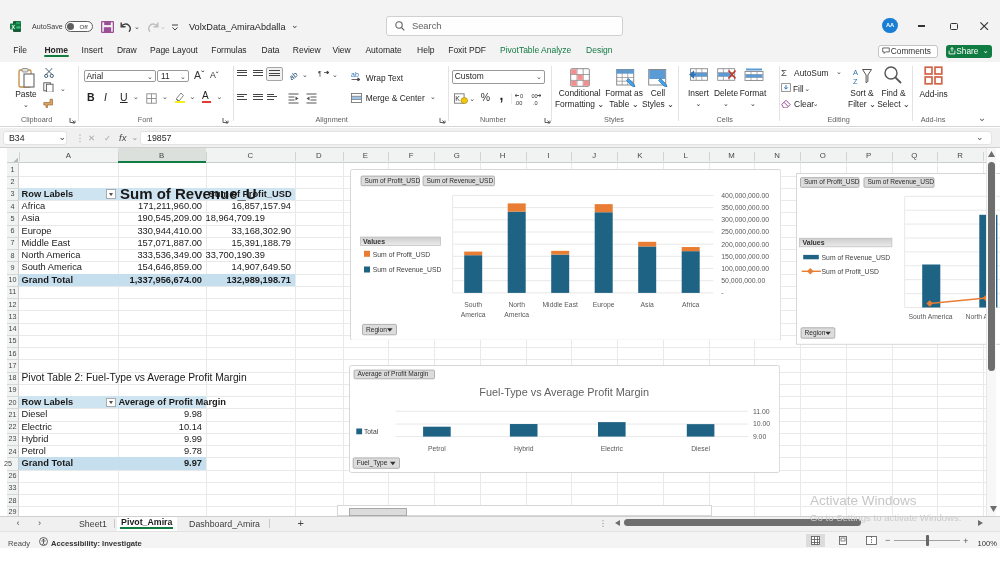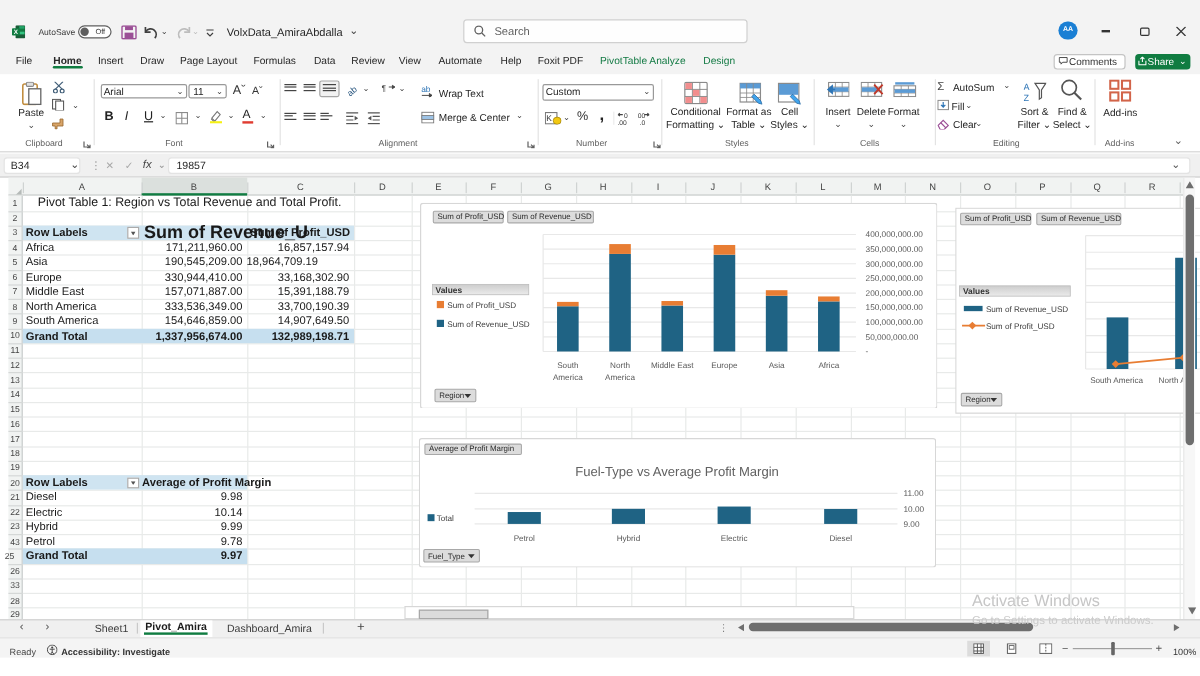--- a/index.html
+++ b/index.html
@@ -405,21 +405,21 @@
 <div style="position:absolute;left:6.5px;top:323.05px;width:12px;height:12.25px;line-height:12.25px;font-size:7.2px;color:#454545;font-weight:normal;text-align:center;white-space:nowrap;">14</div>
 <div style="position:absolute;left:6.5px;top:335.3px;width:12px;height:12.25px;line-height:12.25px;font-size:7.2px;color:#454545;font-weight:normal;text-align:center;white-space:nowrap;">15</div>
 <div style="position:absolute;left:6.5px;top:347.55px;width:12px;height:12.25px;line-height:12.25px;font-size:7.2px;color:#454545;font-weight:normal;text-align:center;white-space:nowrap;">16</div>
 <div style="position:absolute;left:6.5px;top:359.8px;width:12px;height:12.25px;line-height:12.25px;font-size:7.2px;color:#454545;font-weight:normal;text-align:center;white-space:nowrap;">17</div>
 <div style="position:absolute;left:6.5px;top:372.05px;width:12px;height:12.25px;line-height:12.25px;font-size:7.2px;color:#454545;font-weight:normal;text-align:center;white-space:nowrap;">18</div>
 <div style="position:absolute;left:6.5px;top:384.3px;width:12px;height:12.25px;line-height:12.25px;font-size:7.2px;color:#454545;font-weight:normal;text-align:center;white-space:nowrap;">19</div>
 <div style="position:absolute;left:6.5px;top:396.55px;width:12px;height:12.25px;line-height:12.25px;font-size:7.2px;color:#454545;font-weight:normal;text-align:center;white-space:nowrap;">20</div>
 <div style="position:absolute;left:6.5px;top:408.8px;width:12px;height:12.25px;line-height:12.25px;font-size:7.2px;color:#454545;font-weight:normal;text-align:center;white-space:nowrap;">21</div>
 <div style="position:absolute;left:6.5px;top:421.05px;width:12px;height:12.25px;line-height:12.25px;font-size:7.2px;color:#454545;font-weight:normal;text-align:center;white-space:nowrap;">22</div>
 <div style="position:absolute;left:6.5px;top:433.3px;width:12px;height:12.25px;line-height:12.25px;font-size:7.2px;color:#454545;font-weight:normal;text-align:center;white-space:nowrap;">23</div>
-<div style="position:absolute;left:6.5px;top:445.55px;width:12px;height:12.25px;line-height:12.25px;font-size:7.2px;color:#454545;font-weight:normal;text-align:center;white-space:nowrap;">43</div>
+<div style="position:absolute;left:6.5px;top:445.55px;width:12px;height:12.25px;line-height:12.25px;font-size:7.2px;color:#454545;font-weight:normal;text-align:center;white-space:nowrap;">24</div>
 <div style="position:absolute;left:2px;top:457.8px;width:12px;height:12.25px;line-height:12.25px;font-size:7.2px;color:#454545;font-weight:normal;text-align:center;white-space:nowrap;">25</div>
 <div style="position:absolute;left:6.5px;top:470.05px;width:12px;height:12.25px;line-height:12.25px;font-size:7.2px;color:#454545;font-weight:normal;text-align:center;white-space:nowrap;">26</div>
 <div style="position:absolute;left:6.5px;top:482.3px;width:12px;height:12.25px;line-height:12.25px;font-size:7.2px;color:#454545;font-weight:normal;text-align:center;white-space:nowrap;">33</div>
 <div style="position:absolute;left:6.5px;top:494.55px;width:12px;height:12.25px;line-height:12.25px;font-size:7.2px;color:#454545;font-weight:normal;text-align:center;white-space:nowrap;">28</div>
 <div style="position:absolute;left:6.5px;top:506.8px;width:12px;height:9.699999999999989px;line-height:9.699999999999989px;font-size:7.2px;color:#454545;font-weight:normal;text-align:center;white-space:nowrap;">29</div>
 <div style="position:absolute;left:117.5px;top:163.3px;width:1px;height:352.7px;background:#e8eae9;"></div>
 <div style="position:absolute;left:205.5px;top:163.3px;width:1px;height:352.7px;background:#e8eae9;"></div>
 <div style="position:absolute;left:295px;top:163.3px;width:1px;height:352.7px;background:#e8eae9;"></div>
 <div style="position:absolute;left:342.5px;top:163.3px;width:1px;height:352.7px;background:#e8eae9;"></div>
 <div style="position:absolute;left:388.25px;top:163.3px;width:1px;height:352.7px;background:#e8eae9;"></div>
@@ -485,21 +485,20 @@
 <div style="position:absolute;left:19px;top:457.3px;width:967px;height:1px;background:#e8eae9;"></div>
 <div style="position:absolute;left:7px;top:457.3px;width:12px;height:1px;background:#d5d8d7;"></div>
 <div style="position:absolute;left:19px;top:469.6px;width:967px;height:1px;background:#e8eae9;"></div>
 <div style="position:absolute;left:7px;top:469.6px;width:12px;height:1px;background:#d5d8d7;"></div>
 <div style="position:absolute;left:19px;top:481.8px;width:967px;height:1px;background:#e8eae9;"></div>
 <div style="position:absolute;left:7px;top:481.8px;width:12px;height:1px;background:#d5d8d7;"></div>
 <div style="position:absolute;left:19px;top:494.1px;width:967px;height:1px;background:#e8eae9;"></div>
 <div style="position:absolute;left:7px;top:494.1px;width:12px;height:1px;background:#d5d8d7;"></div>
 <div style="position:absolute;left:19px;top:506.3px;width:967px;height:1px;background:#e8eae9;"></div>
 <div style="position:absolute;left:7px;top:506.3px;width:12px;height:1px;background:#d5d8d7;"></div>
-<div style="position:absolute;left:31.5px;top:163.60000000000002px;height:12.25px;line-height:12.25px;font-size:10.3px;color:#191919;font-weight:normal;white-space:nowrap;">Pivot Table 1: Region vs Total Revenue and Total Profit.</div>
 <div style="position:absolute;left:19px;top:187.8px;width:276px;height:12.25px;background:#cfe4f1;"></div>
 <div style="position:absolute;left:21.5px;top:187.8px;height:12.25px;line-height:12.25px;font-size:9.3px;color:#191919;font-weight:bold;white-space:nowrap;">Row Labels</div>
 <div style="position:absolute;left:106px;top:189.3px;width:9.5px;height:9.5px;background:#fff;border:1px solid #ababab;"></div>
 <svg class="abs" style="left:108.8px;top:193.0px" width="4" height="3.2" viewBox="0 0 5 4">
       <path d="M0 0 h5 l-2.5 4 z" fill="#555"></path>
     </svg>
 <div style="position:absolute;left:120px;top:187.8px;height:12.25px;line-height:12.25px;font-size:15px;font-weight:bold;color:#191919;white-space:nowrap;">Sum of Revenue_U</div>
 <div style="position:absolute;left:208.5px;top:187.8px;height:12.25px;line-height:12.25px;font-size:9.3px;color:#191919;font-weight:bold;white-space:nowrap;">Sum of Profit_USD</div>
 <div style="position:absolute;left:21.5px;top:200.1px;height:12.25px;line-height:12.25px;font-size:9.3px;color:#191919;font-weight:normal;white-space:nowrap;">Africa</div>
 <div style="position:absolute;left:117.5px;top:200.1px;width:84.5px;height:12.25px;line-height:12.25px;font-size:9.3px;color:#191919;font-weight:normal;text-align:right;white-space:nowrap;">171,211,960.00</div>
@@ -508,28 +507,29 @@
 <div style="position:absolute;left:117.5px;top:212.3px;width:84.5px;height:12.25px;line-height:12.25px;font-size:9.3px;color:#191919;font-weight:normal;text-align:right;white-space:nowrap;">190,545,209.00</div>
 <div style="position:absolute;left:205.5px;top:212.3px;width:85.5px;height:12.25px;line-height:12.25px;font-size:9.3px;color:#191919;font-weight:normal;text-align:left;white-space:nowrap;">18,964,709.19</div>
 <div style="position:absolute;left:21.5px;top:224.6px;height:12.25px;line-height:12.25px;font-size:9.3px;color:#191919;font-weight:normal;white-space:nowrap;">Europe</div>
 <div style="position:absolute;left:117.5px;top:224.6px;width:84.5px;height:12.25px;line-height:12.25px;font-size:9.3px;color:#191919;font-weight:normal;text-align:right;white-space:nowrap;">330,944,410.00</div>
 <div style="position:absolute;left:205.5px;top:224.6px;width:85.5px;height:12.25px;line-height:12.25px;font-size:9.3px;color:#191919;font-weight:normal;text-align:right;white-space:nowrap;">33,168,302.90</div>
 <div style="position:absolute;left:21.5px;top:236.8px;height:12.25px;line-height:12.25px;font-size:9.3px;color:#191919;font-weight:normal;white-space:nowrap;">Middle East</div>
 <div style="position:absolute;left:117.5px;top:236.8px;width:84.5px;height:12.25px;line-height:12.25px;font-size:9.3px;color:#191919;font-weight:normal;text-align:right;white-space:nowrap;">157,071,887.00</div>
 <div style="position:absolute;left:205.5px;top:236.8px;width:85.5px;height:12.25px;line-height:12.25px;font-size:9.3px;color:#191919;font-weight:normal;text-align:right;white-space:nowrap;">15,391,188.79</div>
 <div style="position:absolute;left:21.5px;top:249.1px;height:12.25px;line-height:12.25px;font-size:9.3px;color:#191919;font-weight:normal;white-space:nowrap;">North America</div>
 <div style="position:absolute;left:117.5px;top:249.1px;width:84.5px;height:12.25px;line-height:12.25px;font-size:9.3px;color:#191919;font-weight:normal;text-align:right;white-space:nowrap;">333,536,349.00</div>
-<div style="position:absolute;left:205.5px;top:249.1px;width:85.5px;height:12.25px;line-height:12.25px;font-size:9.3px;color:#191919;font-weight:normal;text-align:right;white-space:nowrap;">33,700,190.39</div>
+<div style="position:absolute;left:205.5px;top:249.1px;width:85.5px;height:12.25px;line-height:12.25px;font-size:9.3px;color:#191919;font-weight:normal;white-space:nowrap;">33,700,190.39</div>
 <div style="position:absolute;left:21.5px;top:261.3px;height:12.25px;line-height:12.25px;font-size:9.3px;color:#191919;font-weight:normal;white-space:nowrap;">South America</div>
 <div style="position:absolute;left:117.5px;top:261.3px;width:84.5px;height:12.25px;line-height:12.25px;font-size:9.3px;color:#191919;font-weight:normal;text-align:right;white-space:nowrap;">154,646,859.00</div>
 <div style="position:absolute;left:205.5px;top:261.3px;width:85.5px;height:12.25px;line-height:12.25px;font-size:9.3px;color:#191919;font-weight:normal;text-align:right;white-space:nowrap;">14,907,649.50</div>
 <div style="position:absolute;left:19px;top:273.6px;width:276px;height:12.25px;background:#c6dfef;"></div>
 <div style="position:absolute;left:21.5px;top:273.6px;height:12.25px;line-height:12.25px;font-size:9.3px;color:#191919;font-weight:bold;white-space:nowrap;">Grand Total</div>
 <div style="position:absolute;left:117.5px;top:273.6px;width:84.5px;height:12.25px;line-height:12.25px;font-size:9.3px;color:#191919;font-weight:bold;text-align:right;white-space:nowrap;">1,337,956,674.00</div>
 <div style="position:absolute;left:205.5px;top:273.6px;width:85.5px;height:12.25px;line-height:12.25px;font-size:9.3px;color:#191919;font-weight:bold;text-align:right;white-space:nowrap;">132,989,198.71</div>
+<div style="position:absolute;left:21.5px;top:371.85px;height:12.25px;line-height:12.25px;font-size:10.3px;color:#191919;font-weight:normal;white-space:nowrap;">Pivot Table 2: Fuel-Type vs Average Profit Margin</div>
 <div style="position:absolute;left:19px;top:396.1px;width:186.5px;height:12.25px;background:#cfe4f1;"></div>
 <div style="position:absolute;left:21.5px;top:396.1px;height:12.25px;line-height:12.25px;font-size:9.3px;color:#191919;font-weight:bold;white-space:nowrap;">Row Labels</div>
 <div style="position:absolute;left:106px;top:397.6px;width:9.5px;height:9.5px;background:#fff;border:1px solid #ababab;"></div>
 <svg class="abs" style="left:108.8px;top:401.2px" width="4" height="3.2" viewBox="0 0 5 4">
       <path d="M0 0 h5 l-2.5 4 z" fill="#555"></path>
     </svg>
 <div style="position:absolute;left:118.4px;top:396.05px;height:12.25px;line-height:12.25px;font-size:9.3px;color:#191919;font-weight:bold;white-space:nowrap;">Average of Profit Margin</div>
 <div style="position:absolute;left:21.5px;top:408.3px;height:12.25px;line-height:12.25px;font-size:9.3px;color:#191919;font-weight:normal;white-space:nowrap;">Diesel</div>
 <div style="position:absolute;left:117.5px;top:408.3px;width:84.5px;height:12.25px;line-height:12.25px;font-size:9.3px;color:#191919;font-weight:normal;text-align:right;white-space:nowrap;">9.98</div>
 <div style="position:absolute;left:21.5px;top:420.6px;height:12.25px;line-height:12.25px;font-size:9.3px;color:#191919;font-weight:normal;white-space:nowrap;">Electric</div>

